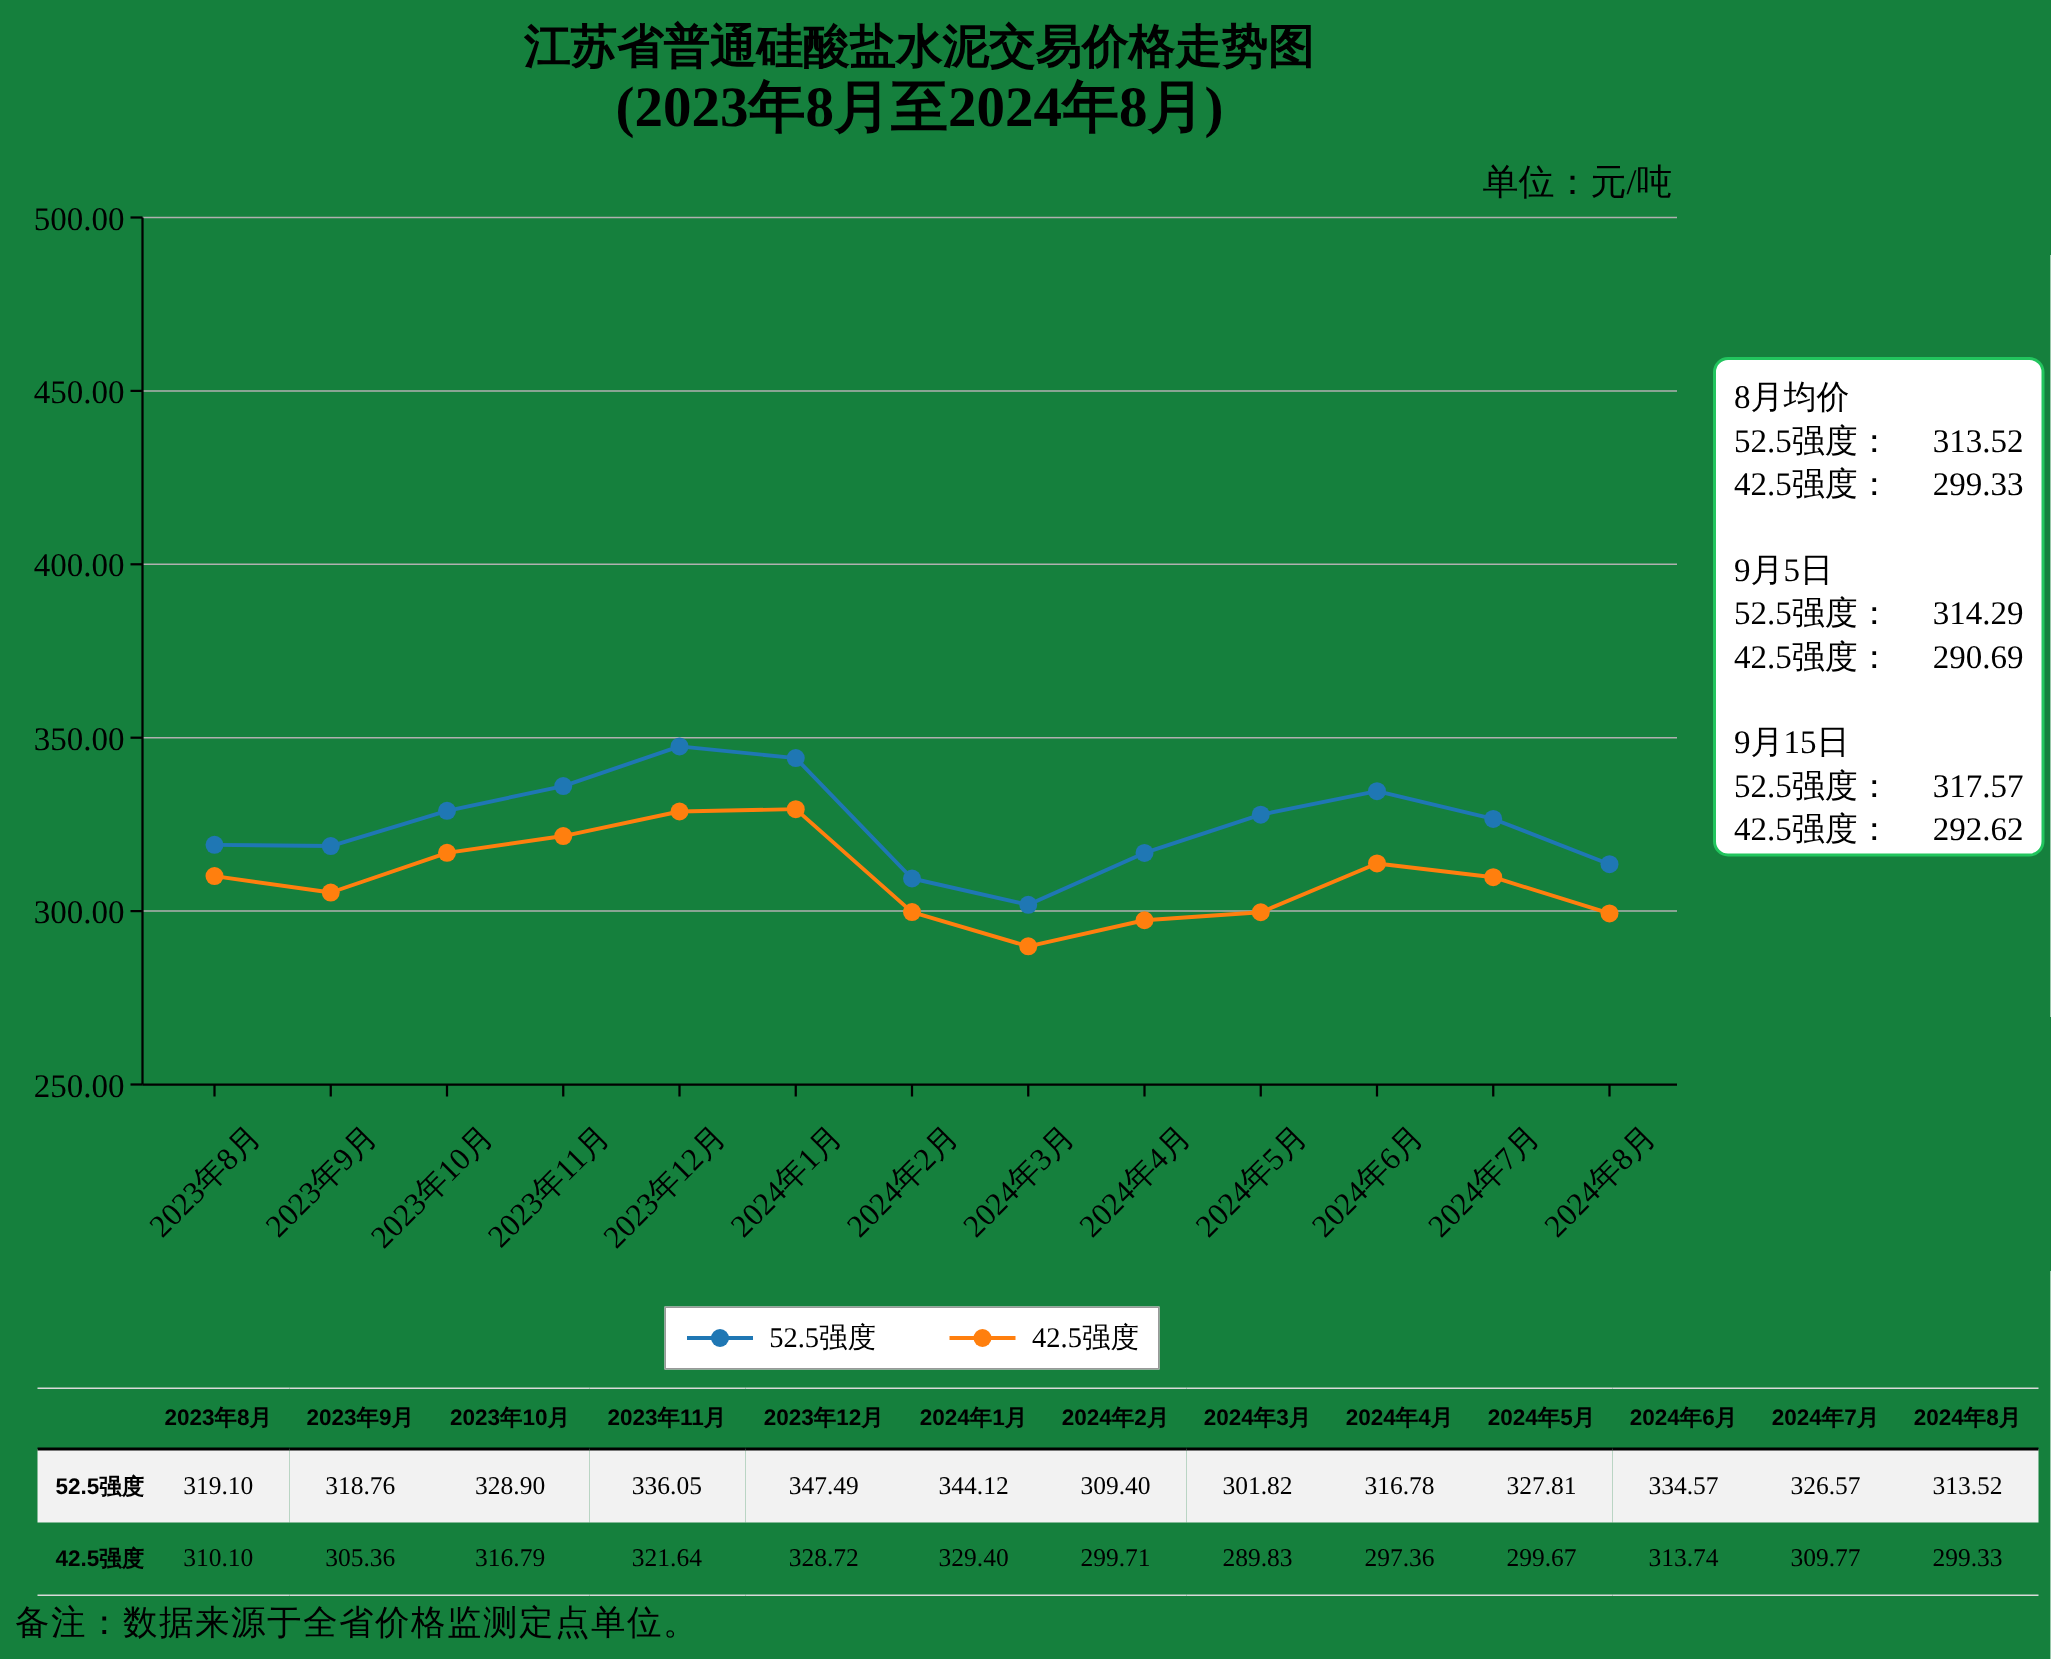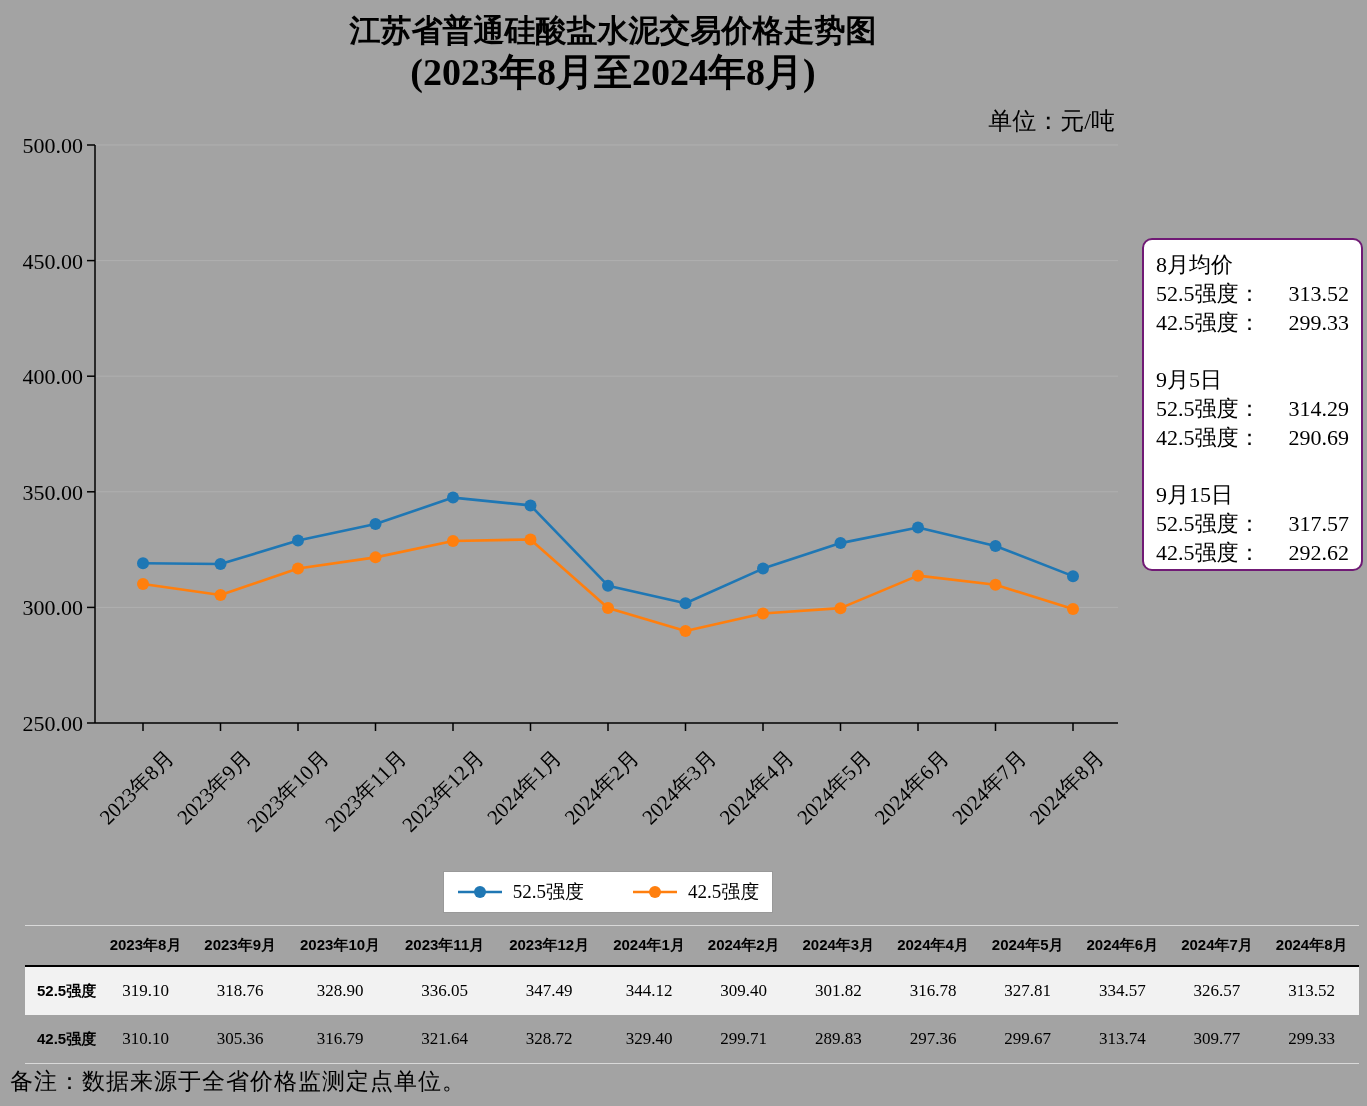--- a/index.html
+++ b/index.html
@@ -1,21 +1,21 @@
 <!DOCTYPE html>
 <html><head>
 <meta charset="utf-8">
 <style>
   * { margin: 0; padding: 0; box-sizing: border-box; }
   html, body { background: #ffffff; }
   .page {
     position: relative;
     width: 1367px;
     height: 1106px;
-    background: #a3a3a3;
+    background: #15803d;
     font-family: "Liberation Serif", "DejaVu Serif", serif;
     overflow: hidden;
   }
   .title-wrap {
     position: absolute;
     left: 0; top: 10px;
     width: 1226px;
     text-align: center;
   }
   .title-line1 {
@@ -59,21 +59,21 @@
     gap: 48px;
   }
   .legend-item { display: flex; align-items: center; gap: 10px; }
   .legend-label { font-size: 19px; color: #000; }
   .annotation {
     position: absolute;
     left: 1142px;
     top: 238px;
     width: 221px;
     height: 333px;
-    border: 2px solid #701a75;
+    border: 2px solid #22c55e;
     border-radius: 10px;
     background: #fff;
     padding: 10px 12px 8px 12px;
     font-size: 22px;
     color: #000;
   }
   .ann-group { margin-bottom: 28px; }
   .ann-group:last-child { margin-bottom: 16px; }
   .ann-header { line-height: 29px; }
   .ann-row { display: flex; justify-content: space-between; line-height: 29px; }

